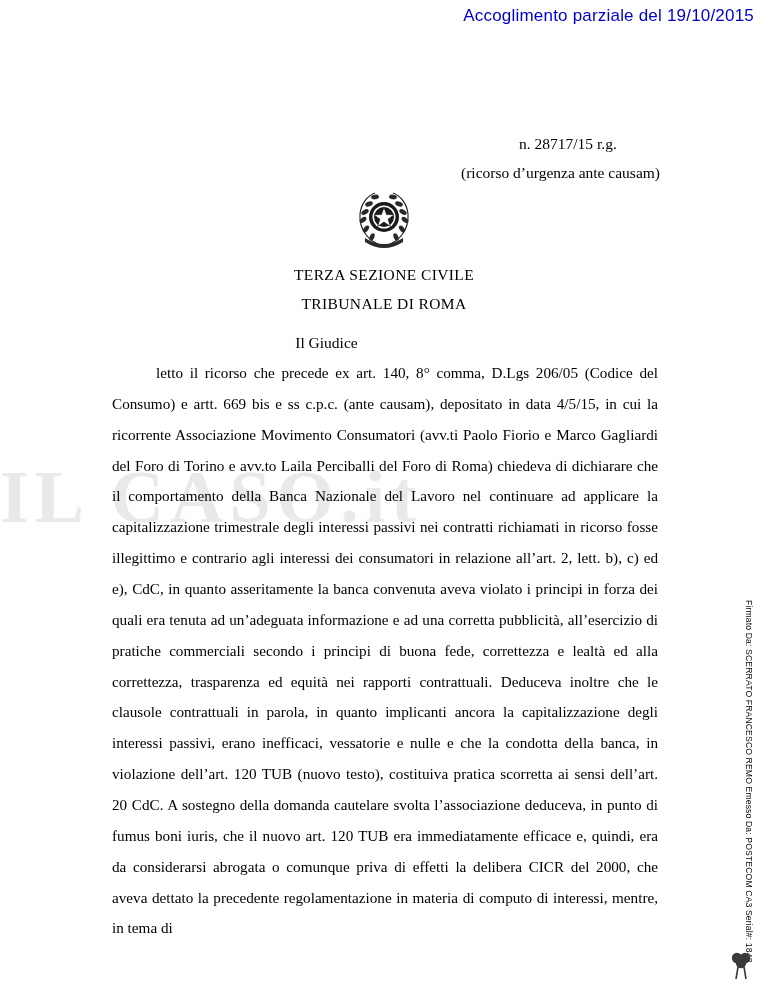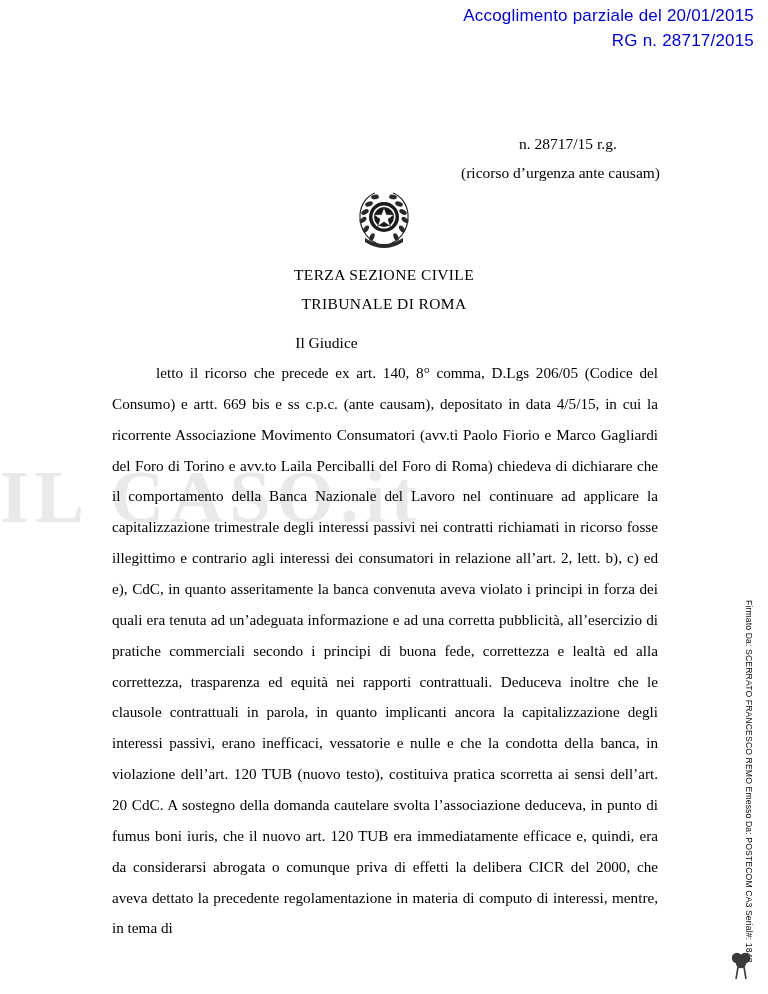--- a/index.html
+++ b/index.html
@@ -147,22 +147,21 @@
     width: 34px;
     height: 34px;
   }
 </style>
 </head>
 <body>
 
 <div class="watermark">IL CASO.it</div>
 
 <div class="header-stamp">
-  <div class="line1">Accoglimento parziale  del 20/01/2015</div>
-  <div class="line2">RG n. 28717/2015</div>
+  <div class="line1">Accoglimento parziale  del 19/10/2015</div>
 </div>
 
 <div class="doc">
 
   <div class="rg-block">
     <span class="rg-num">n.    28717/15 r.g.</span>
     <span class="rg-sub">(ricorso d’urgenza ante causam)</span>
   </div>
 
   <div class="emblem">

